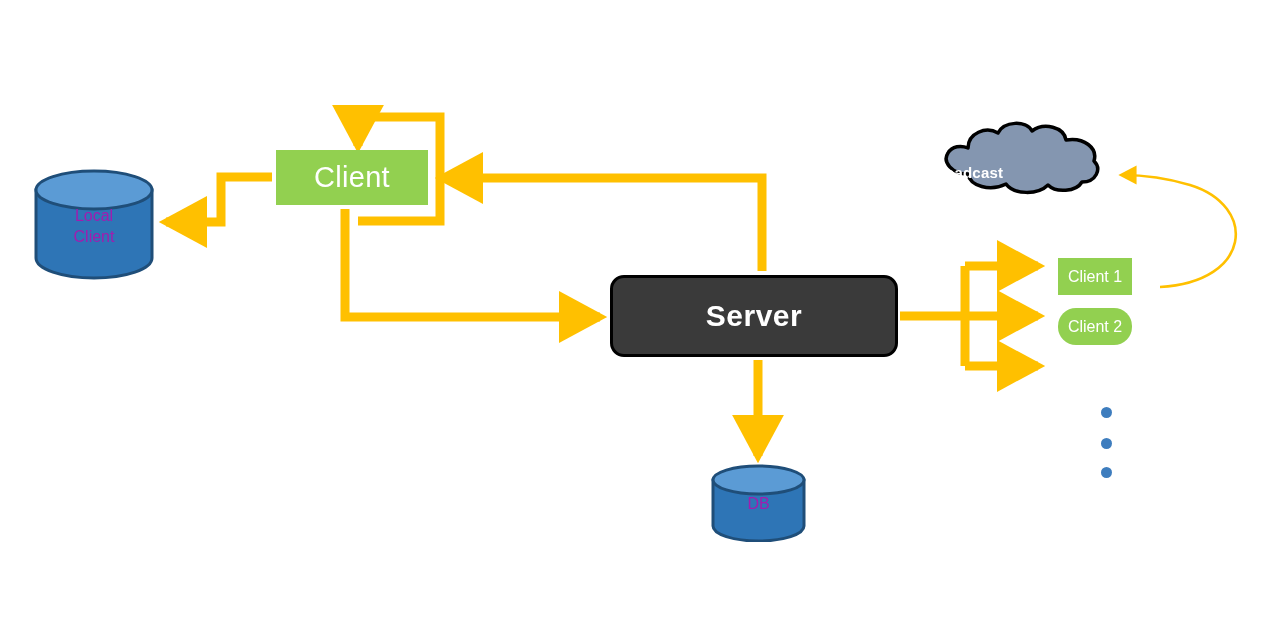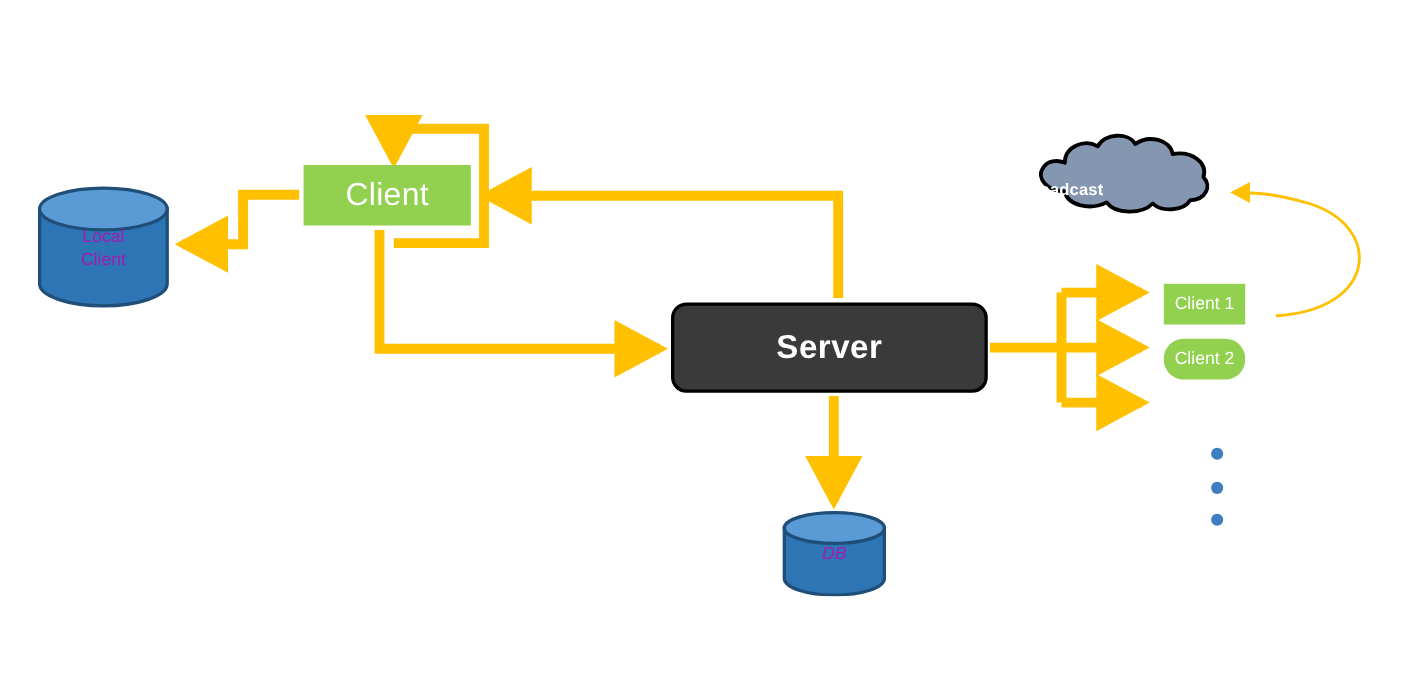--- a/index.html
+++ b/index.html
@@ -79,21 +79,21 @@
     left: 0;
     width: 100%;
     text-align: center;
     color: #a21caf;
     font-size: 16px;
     line-height: 21px;
     pointer-events: none;
   }
   .cyl-local { left: 33px; top: 168px; width: 122px; height: 112px; }
   .cyl-local .label { top: 37px; }
-  .cyl-db { left: 710px; top: 464px; width: 97px; height: 78px; font-style: italic; }
+  .cyl-db { left: 710px; top: 464px; width: 97px; height: 78px; }
   .cyl-db .label { top: 29px; }
 
   
   .cloud-wrap {
     position: absolute;
     left: 928px;
     top: 116px;
     width: 180px;
     height: 84px;
   }

